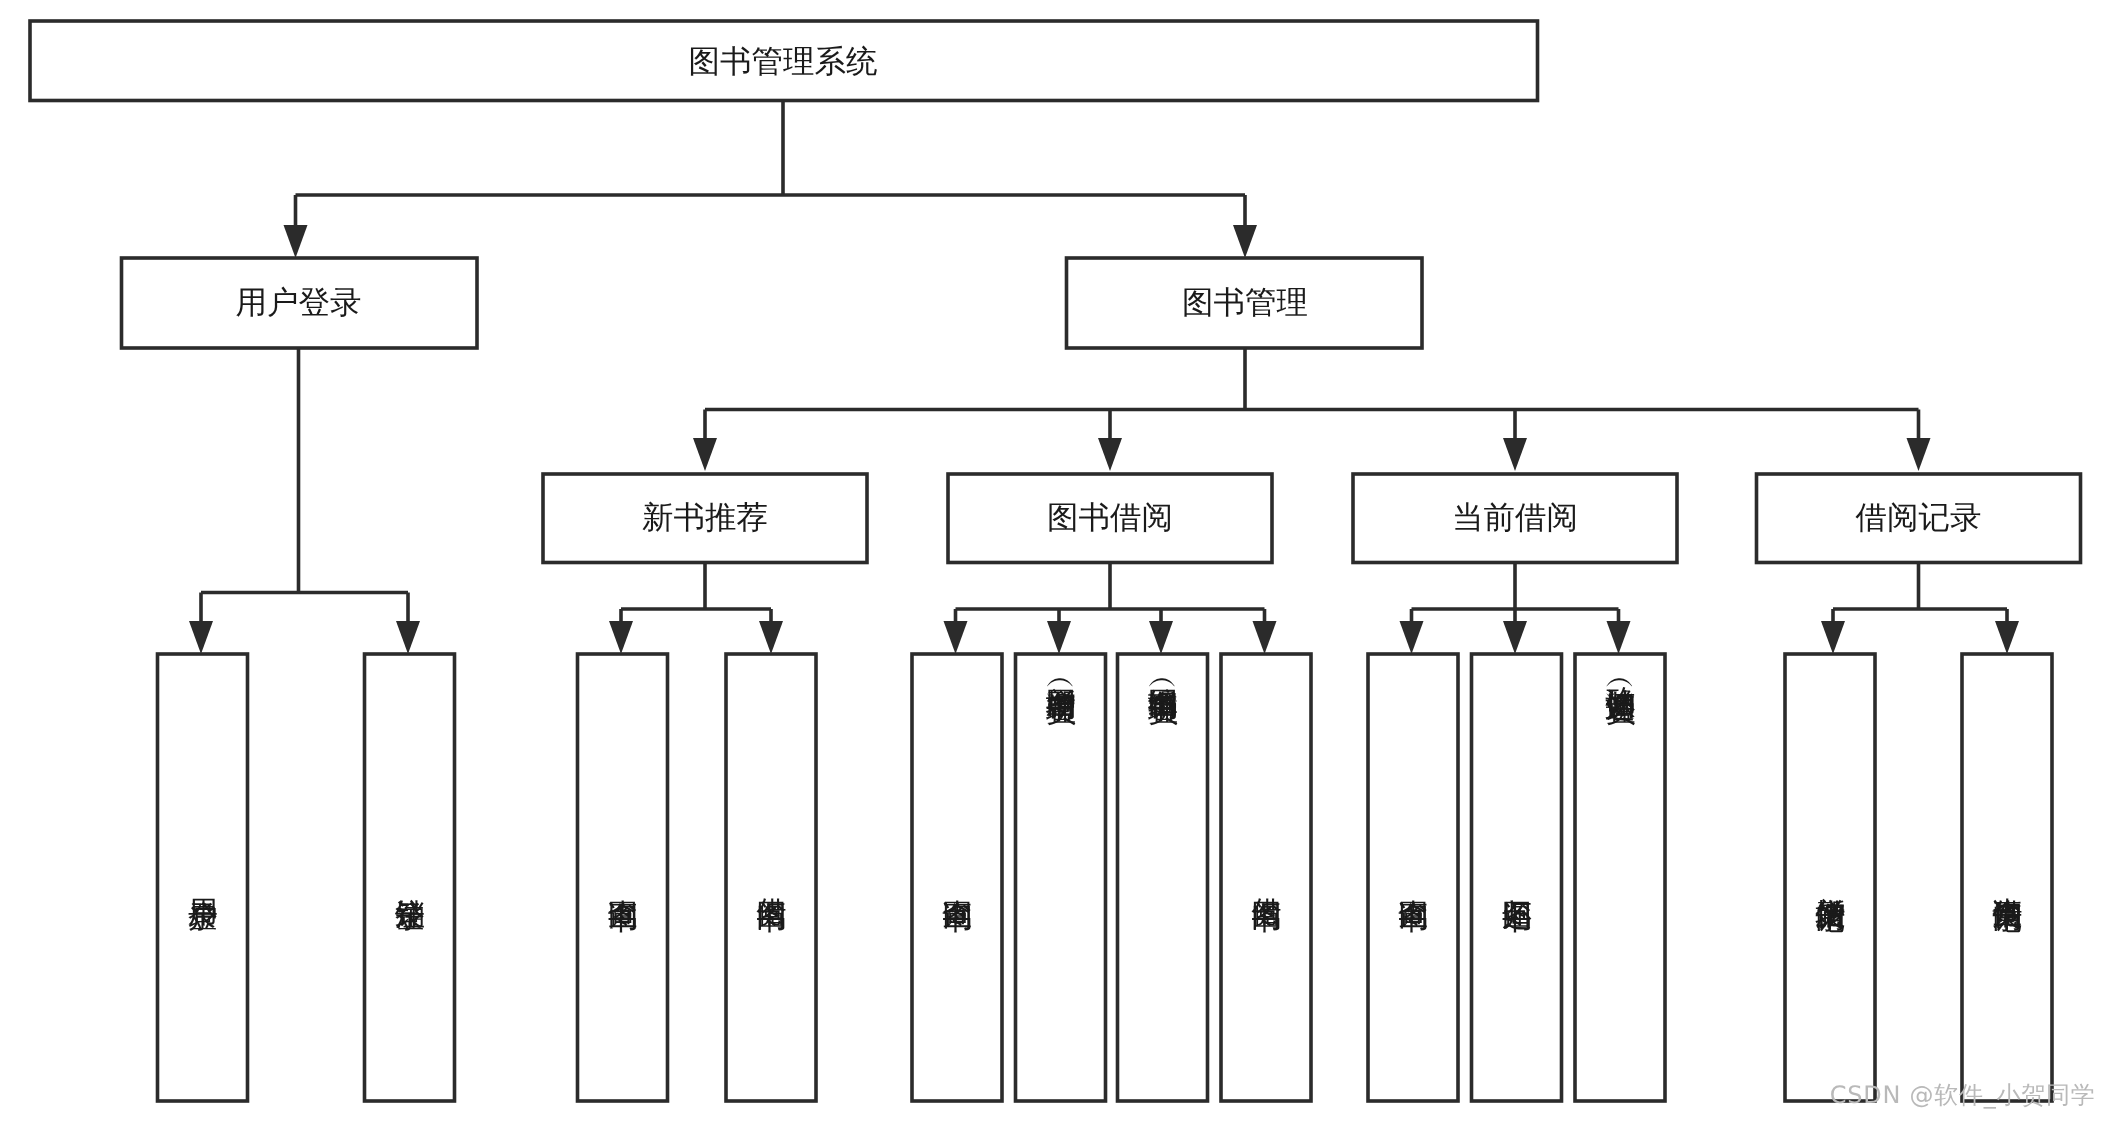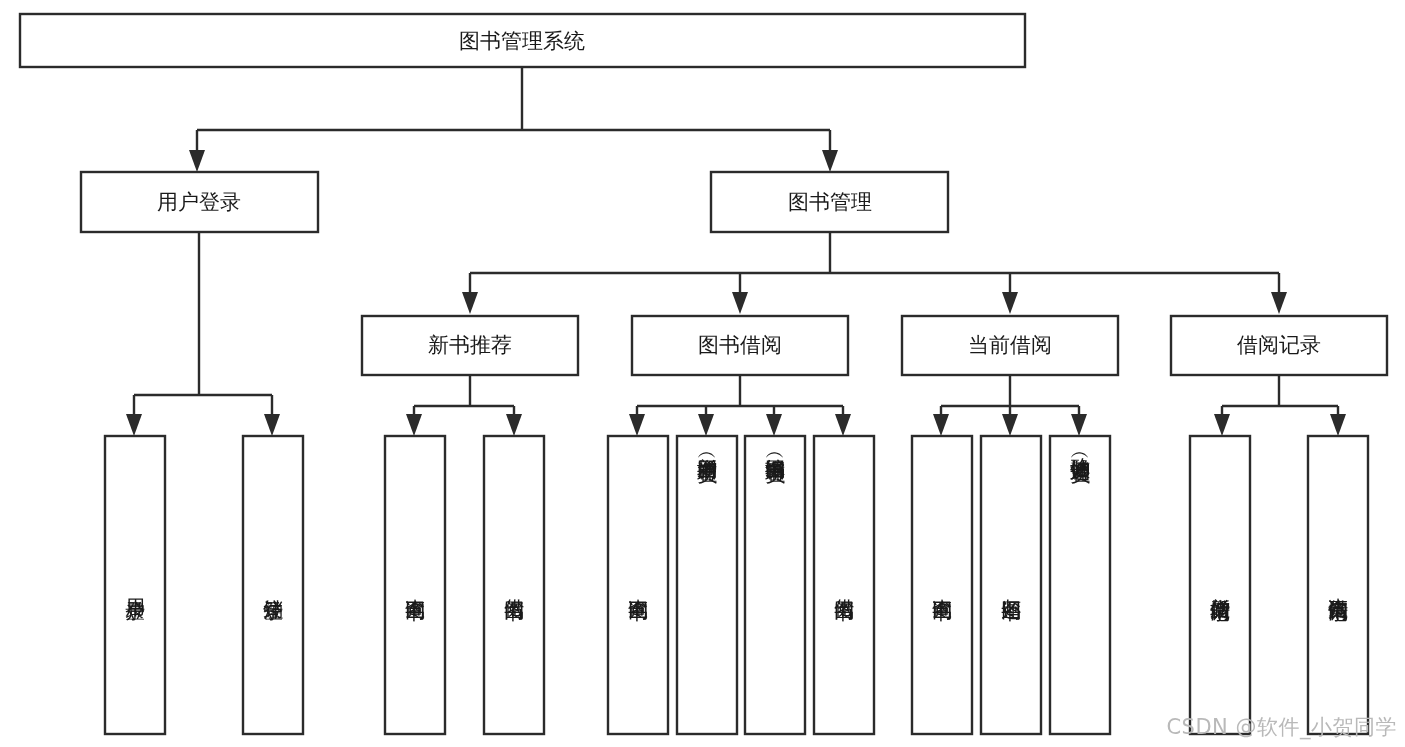--- a/index.html
+++ b/index.html
@@ -38,21 +38,21 @@
     fill: none;
   }
   .arrow-head {
     fill: #2b2b2b;
     stroke: none;
   }
   .watermark {
     position: absolute;
     right: 8px;
     bottom: 6px;
-    font-size: 21px;
+    font-size: 16px;
     color: #b9b9b9;
     font-family: "DejaVu Sans", "Liberation Sans", sans-serif;
     letter-spacing: 0.5px;
     white-space: nowrap;
     user-select: none;
   }
   .vlabel-wrap {
     position: absolute;
     display: flex;
     align-items: center;

